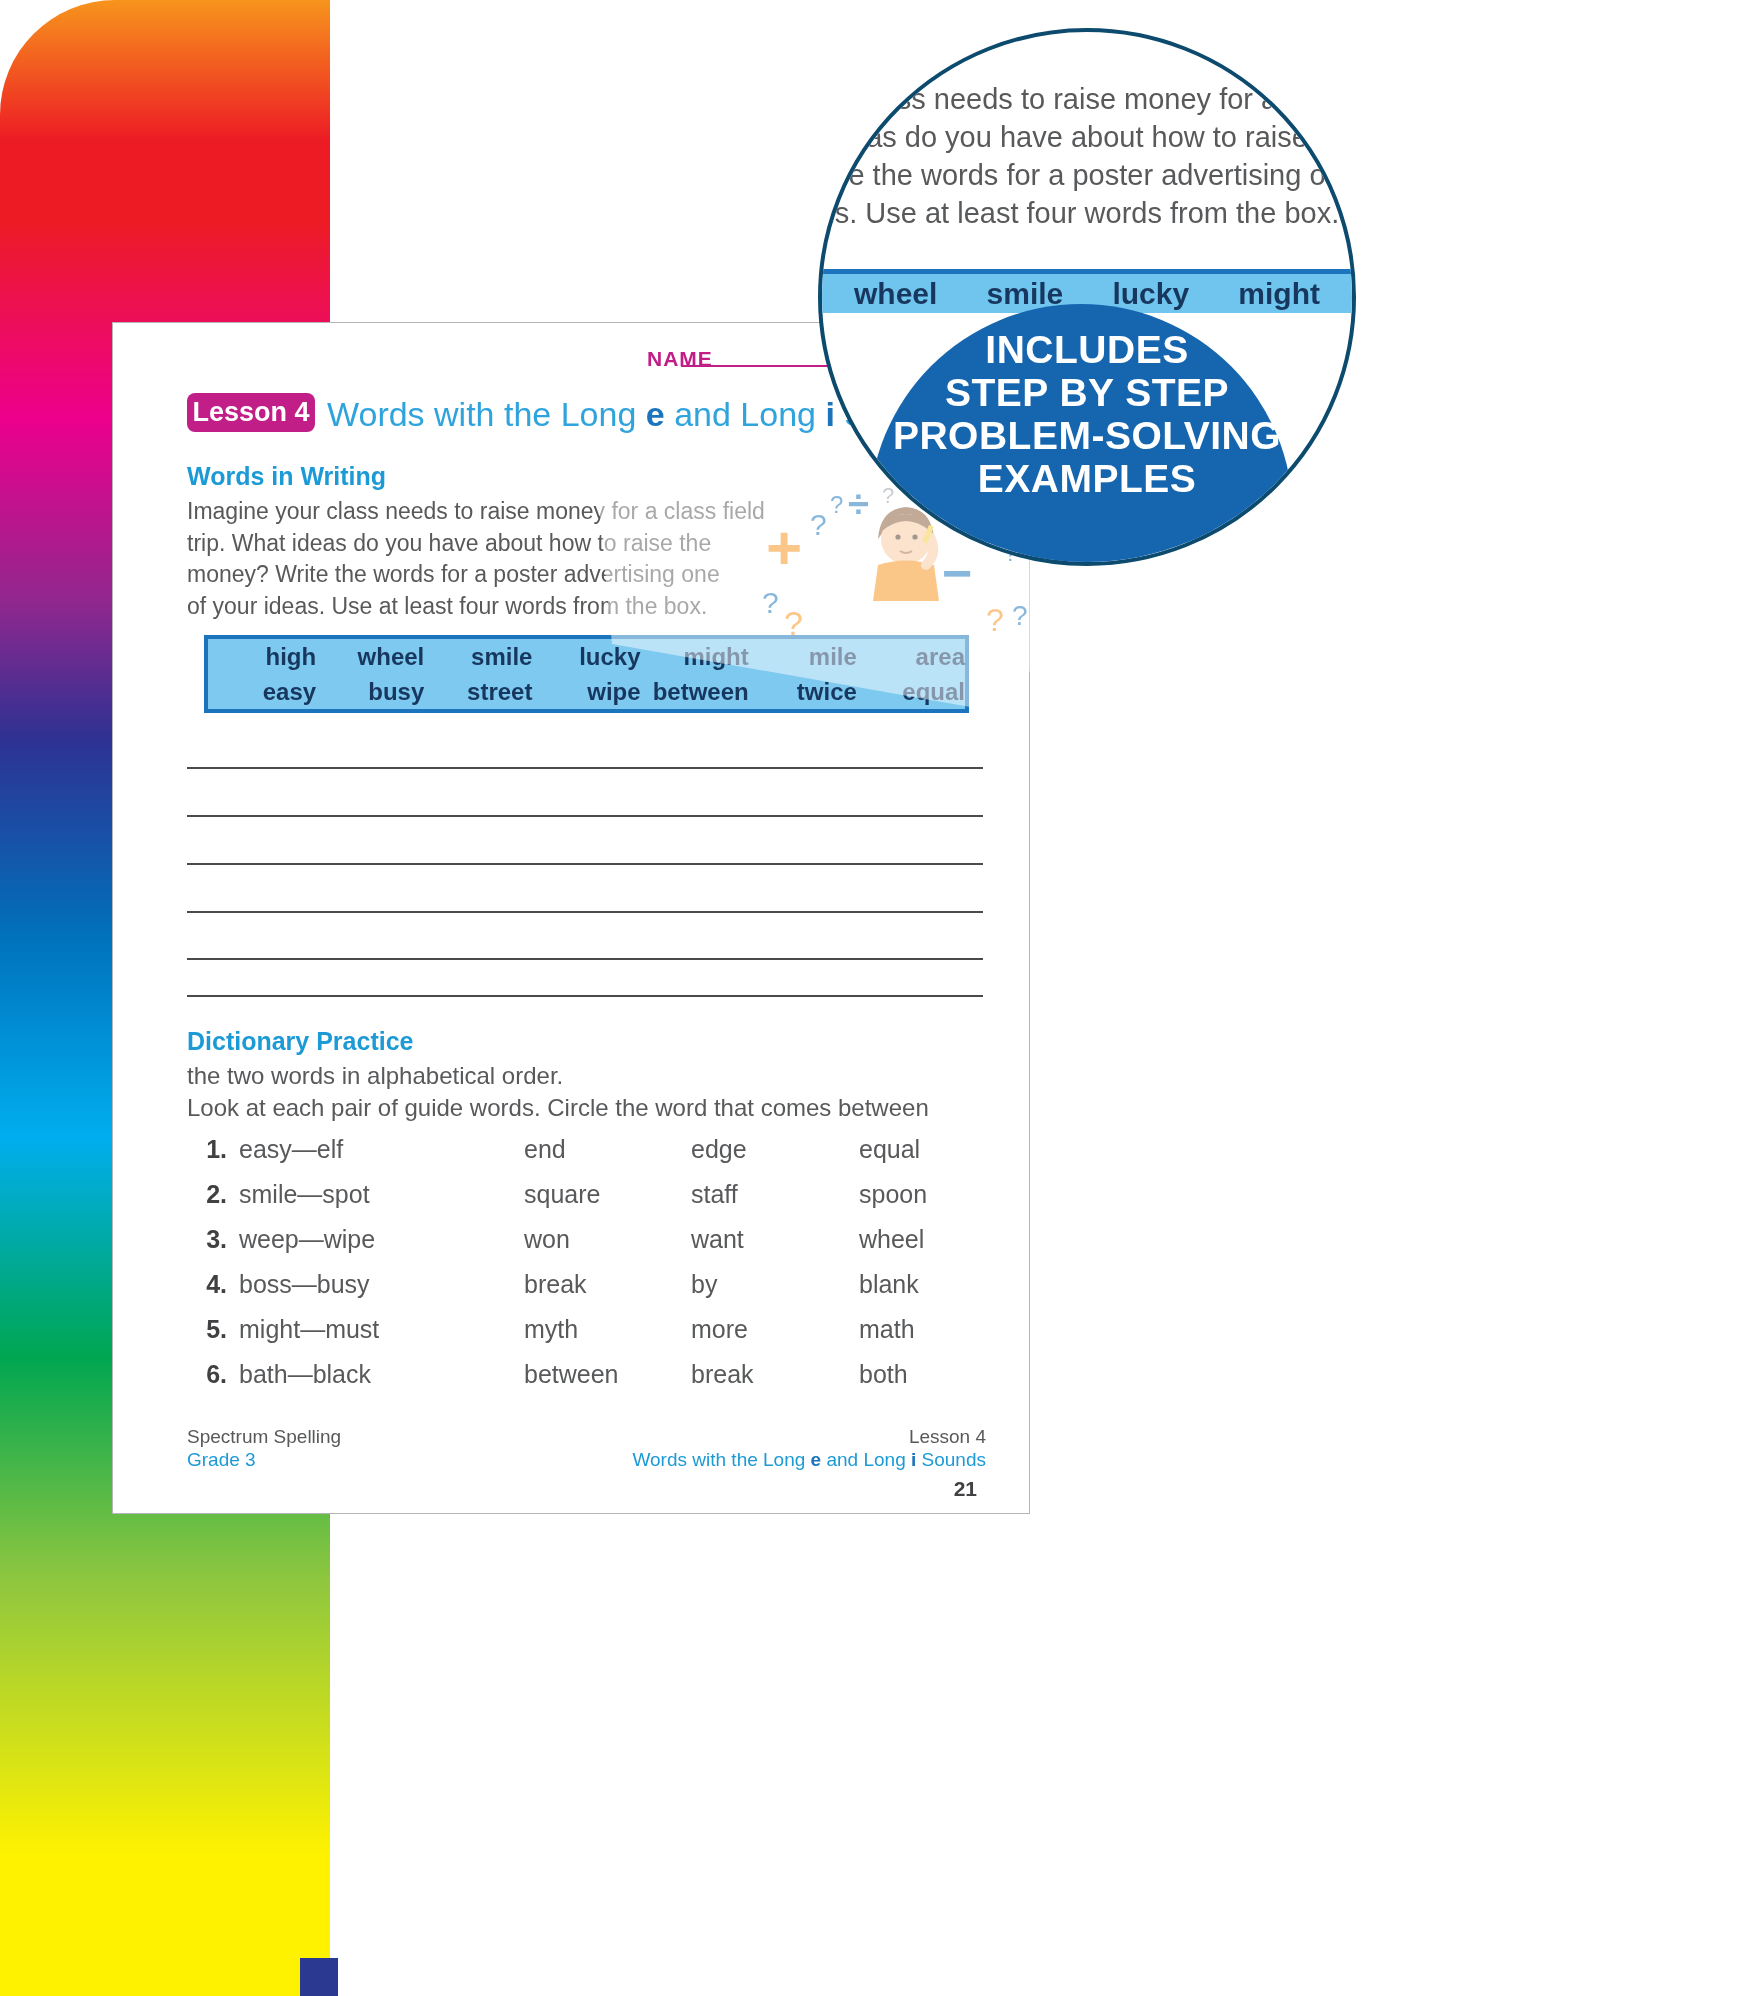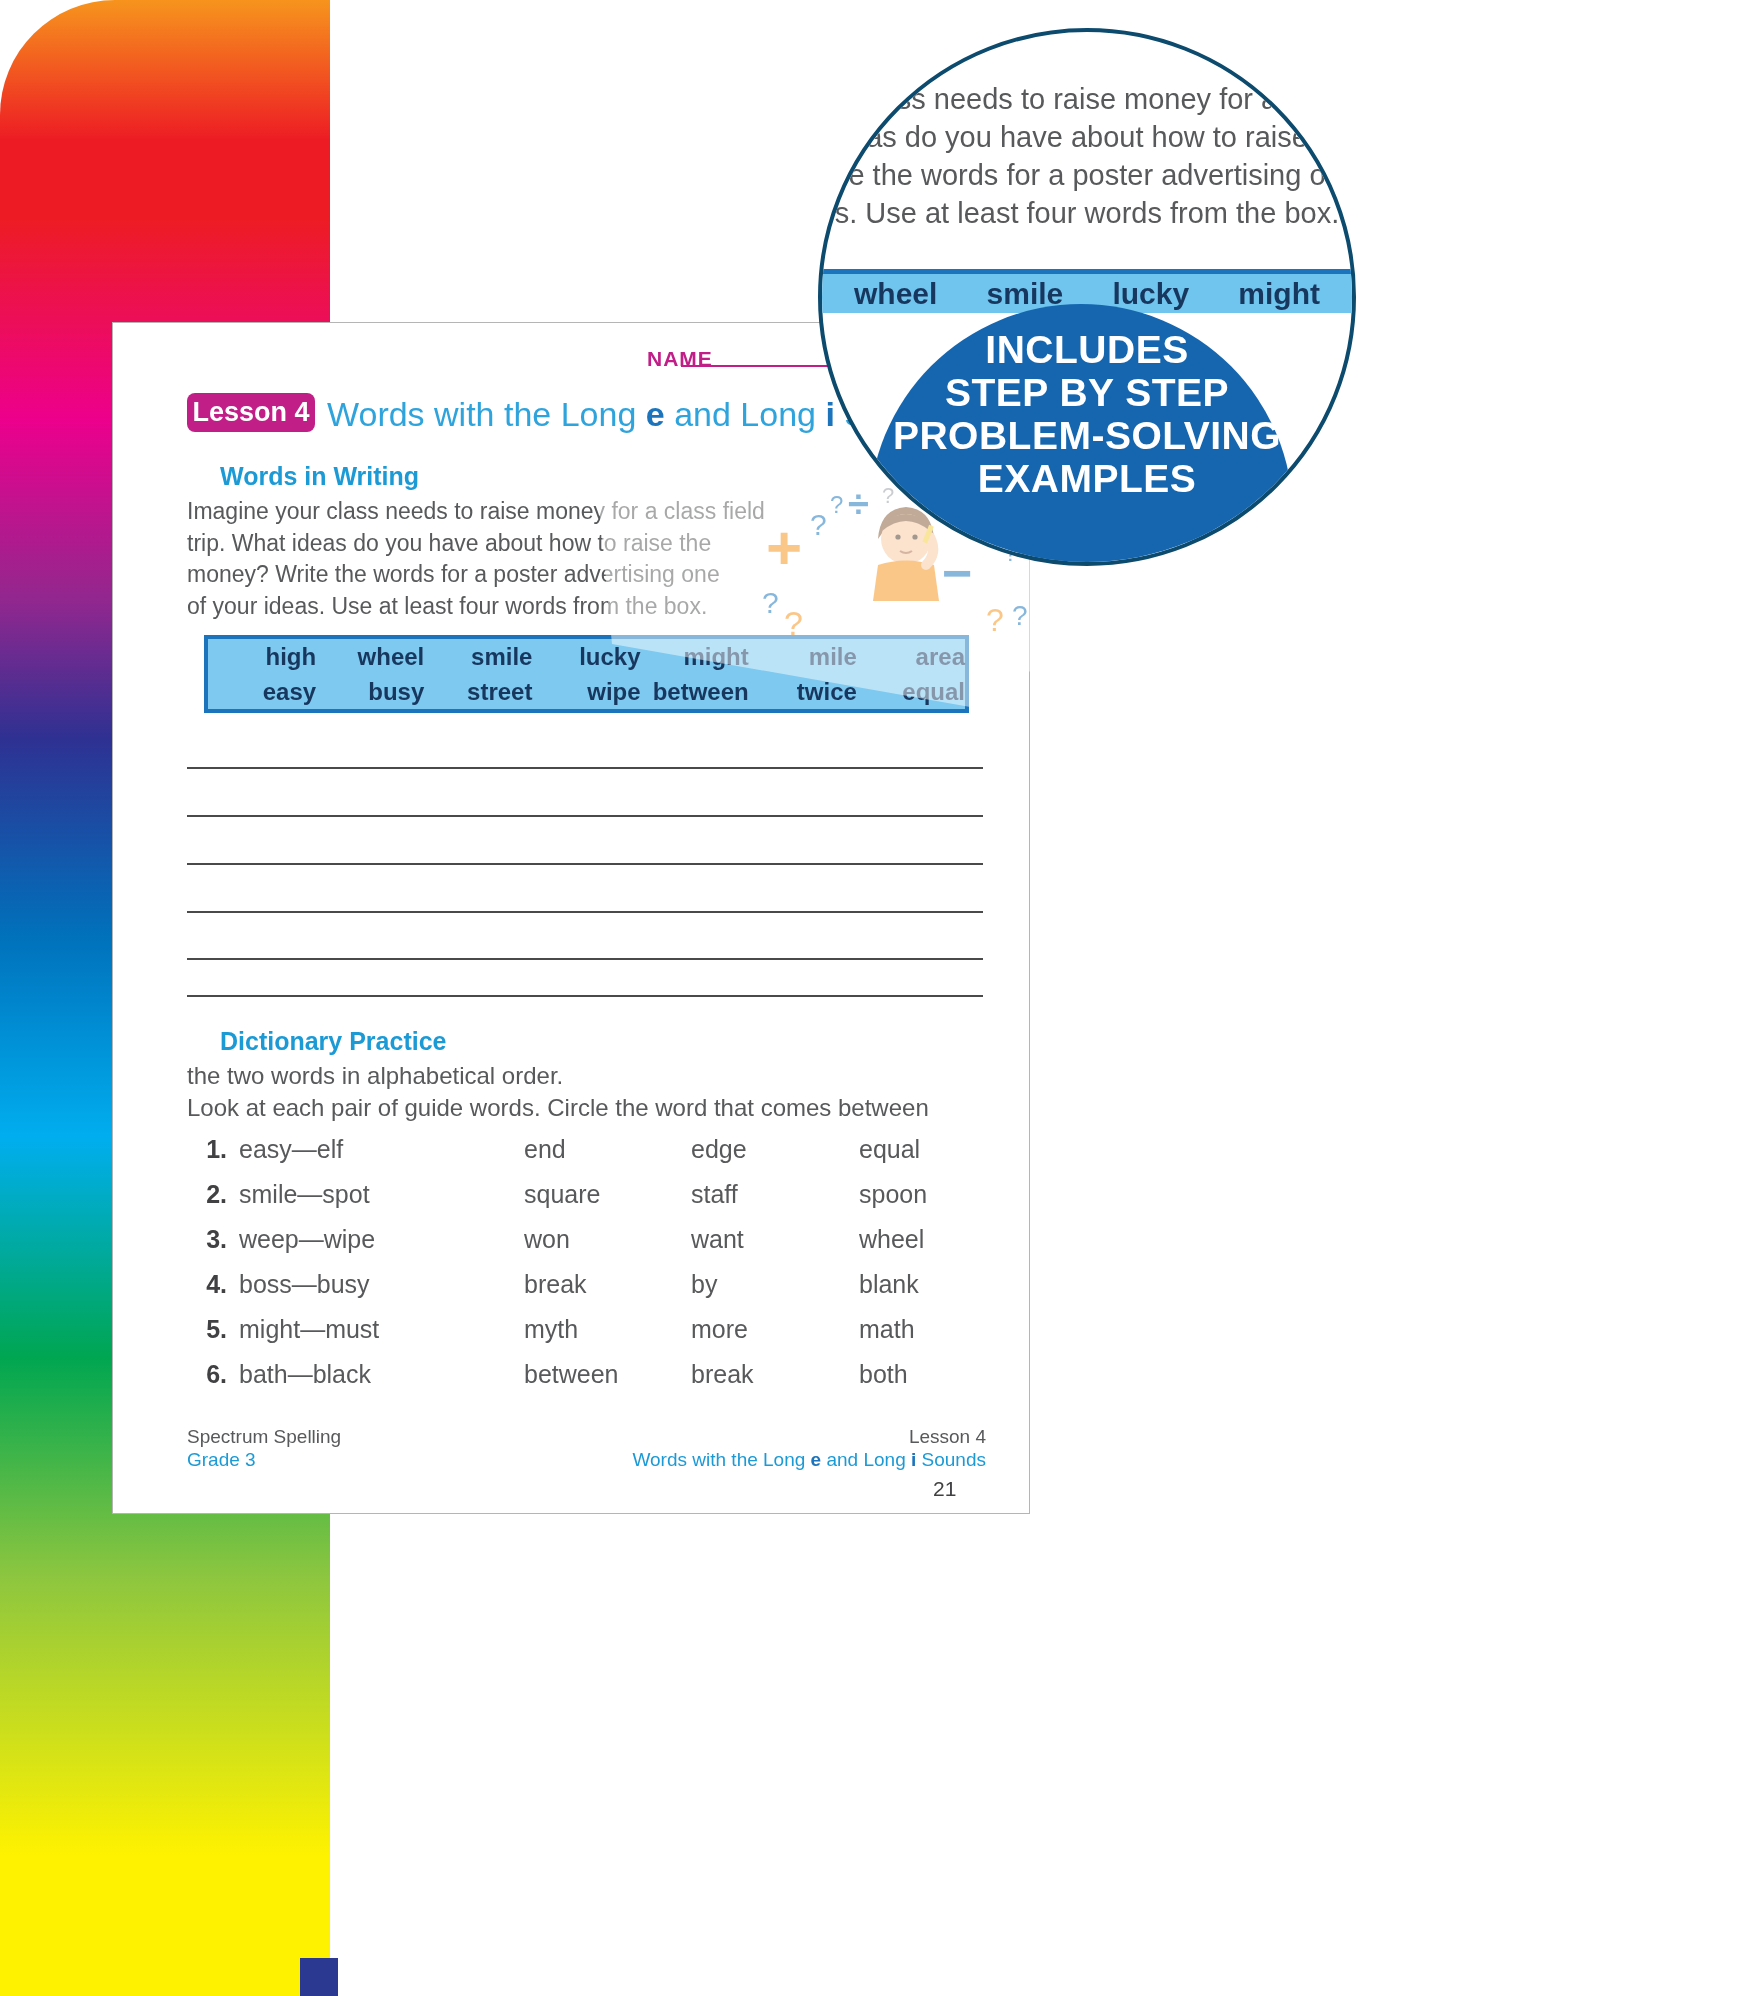--- a/index.html
+++ b/index.html
@@ -28,21 +28,21 @@
   }
   .sheet *{position:absolute;}
   .name-label{left:534px;top:24px;font-size:21px;font-weight:bold;color:#C11E88;letter-spacing:1px;}
   .name-line{left:568px;top:20px;width:326px;height:22px;border-bottom:2px solid #C11E88;}
   .lesson-badge{
     left:74px;top:70px;width:128px;height:39px;background:#C11E88;border-radius:8px;
     color:#fff;font-size:27px;font-weight:bold;text-align:center;line-height:39px;
   }
   .lesson-title{left:214px;top:70px;height:40px;line-height:42px;font-size:34px;color:#2FA3DC;white-space:nowrap;}
   .lesson-title b{color:#1C75BC;font-weight:bold;}
-  .section-heading{font-size:25px;font-weight:bold;color:#1C9AD6;white-space:nowrap;margin-left:33px;}
+  .section-heading{font-size:25px;font-weight:bold;color:#1C9AD6;white-space:nowrap;}
   .wiw-heading{left:74px;top:139px;}
   .wiw-text{left:74px;top:173px;width:680px;font-size:23px;line-height:31.5px;color:#58595B;}
   .wiw-text div{position:static;white-space:nowrap;}
   .illustration{left:645px;top:150px;width:280px;height:175px;}
   
   .word-box{
     left:91px;top:312px;width:757px;height:70px;
     background:#7EC9F0;border:4px solid #1C75BC;
     display:flex;flex-direction:column;justify-content:space-around;
   }
@@ -56,21 +56,21 @@
   .dict-row .num{left:84px;width:30px;text-align:right;color:#414042;font-weight:bold;}
   .dict-row .pair{left:126px;}
   .dict-row .c1{left:411px;}
   .dict-row .c2{left:578px;}
   .dict-row .c3{left:746px;}
   .footer-series{left:74px;top:1103px;font-size:19px;color:#58595B;}
   .footer-grade{left:74px;top:1126px;font-size:19px;color:#1C9AD6;}
   .footer-lesson{left:420px;top:1103px;width:453px;text-align:right;font-size:19px;color:#58595B;}
   .footer-title{left:300px;top:1126px;width:573px;text-align:right;font-size:19px;color:#1C9AD6;white-space:nowrap;}
   .footer-title b{color:#1C75BC;}
-  .page-number{left:820px;top:1154px;width:44px;text-align:left;font-size:21px;font-weight:normal;color:#414042;}
+  .page-number{left:820px;top:1154px;width:44px;text-align:right;font-size:21px;font-weight:bold;color:#414042;}
   
   .beam{position:absolute;left:0;top:0;z-index:4;pointer-events:none;}
   
   .lens{
     position:absolute;left:818px;top:28px;width:530px;height:530px;border-radius:50%;
     background:#ffffff;border:4px solid #0c4a6e;overflow:hidden;z-index:5;
   }
   .lens *{position:absolute;}
   .zoom-text{left:0;top:48px;width:530px;text-align:center;font-size:29px;line-height:38px;color:#58595B;}
   .zoom-text div{position:static;white-space:nowrap;}

